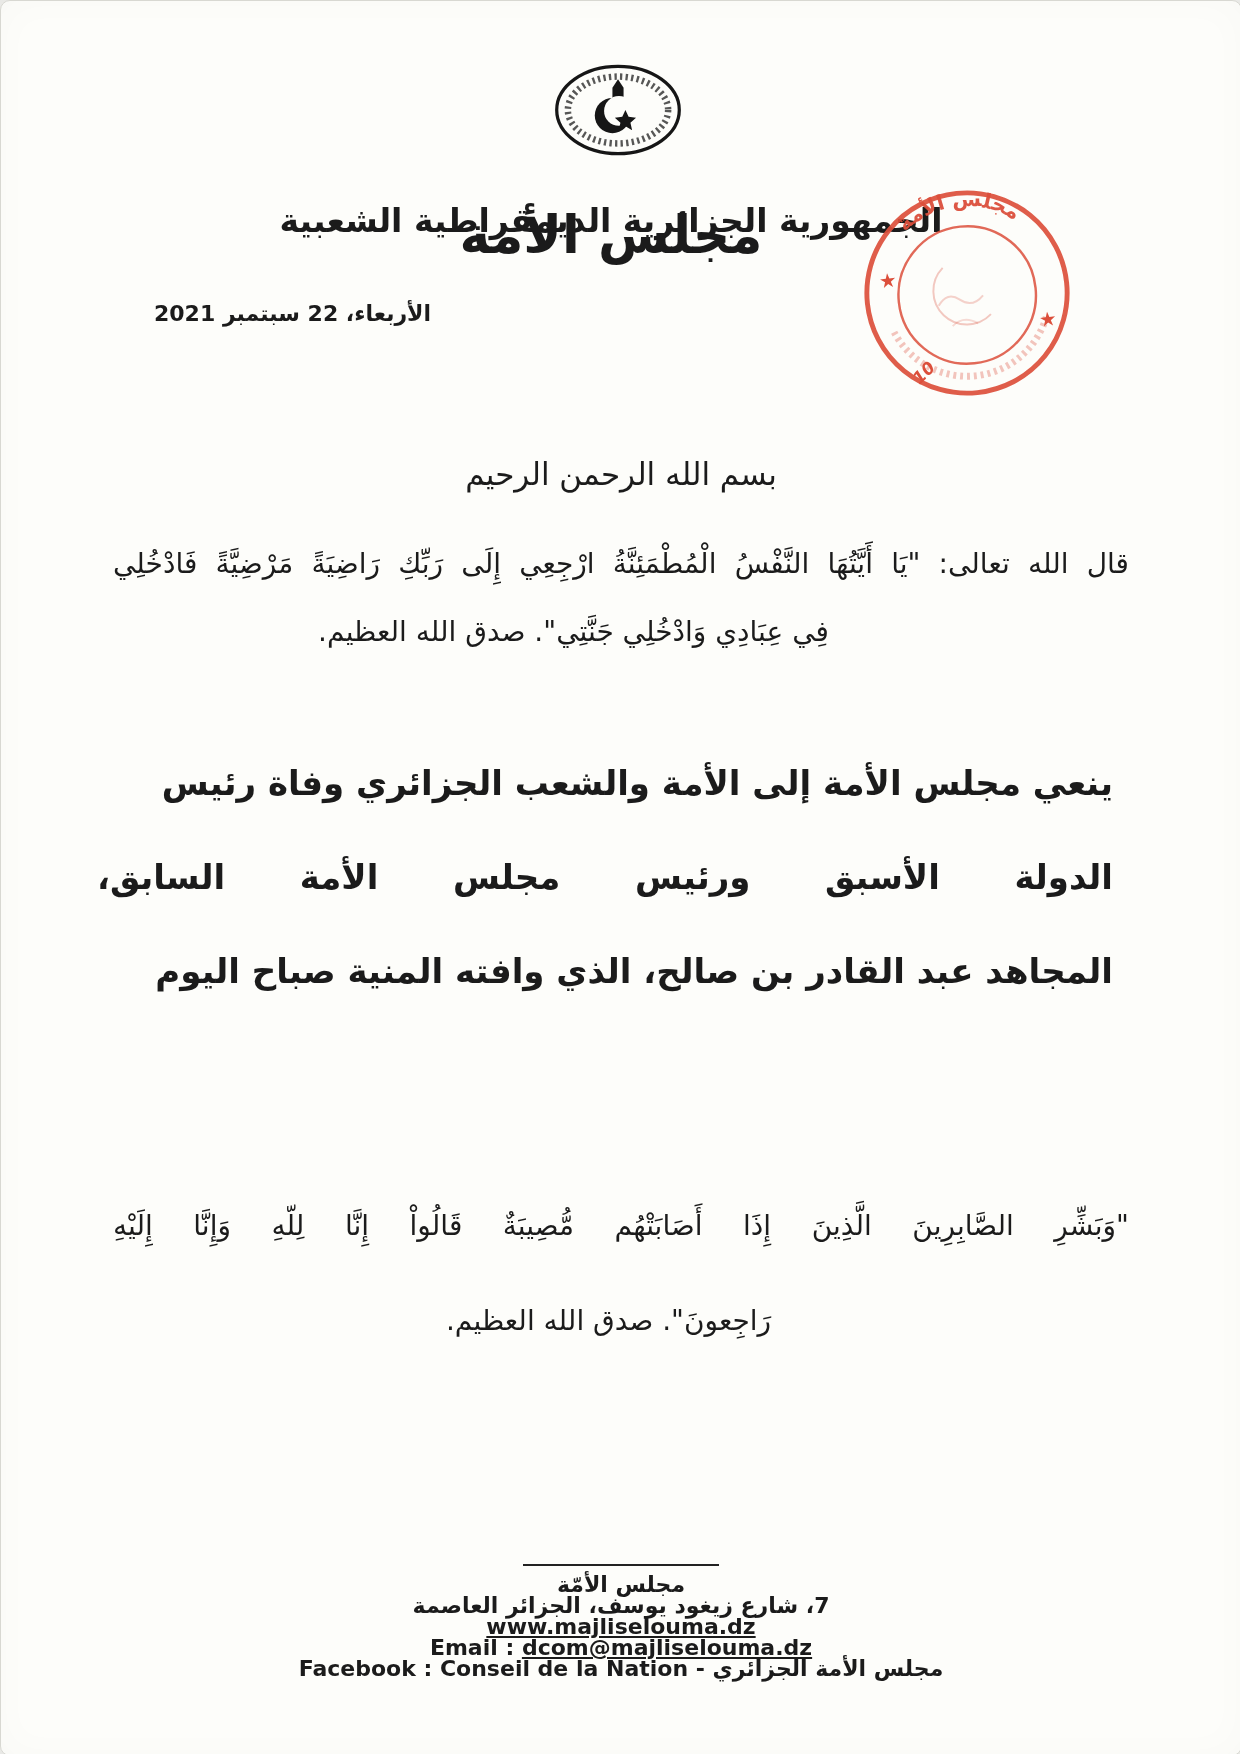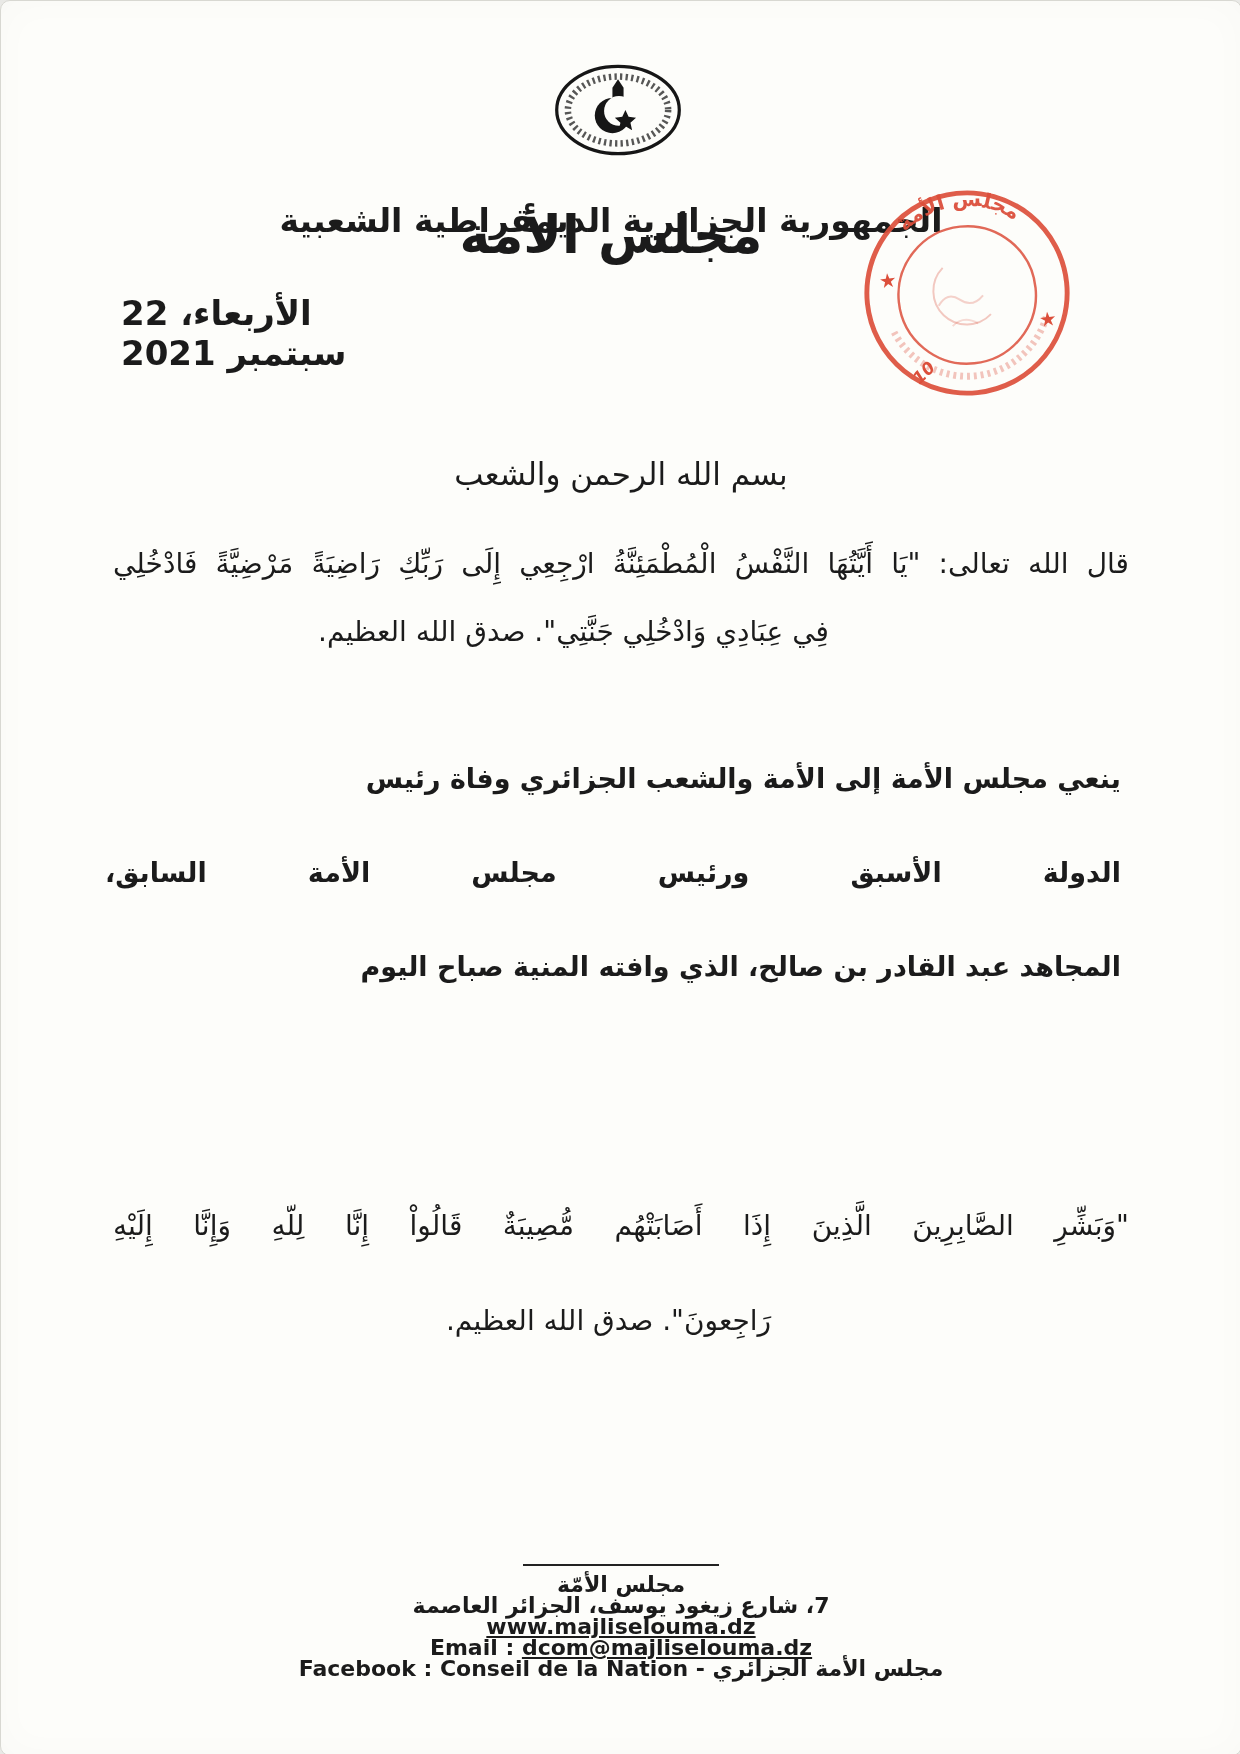--- a/index.html
+++ b/index.html
@@ -16,35 +16,35 @@
     color:#1b1b1b;
   }
   .abs{position:absolute;}
   
   .emblem{left:552px;top:60px;width:130px;height:98px;}
   .republic{left:20px;top:160px;width:1180px;text-align:center;
     font-size:33px;font-weight:bold;letter-spacing:-1px;margin-top:40px;}
   .council{left:20px;top:204px;width:1180px;text-align:center;
     font-size:52px;font-weight:bold;}
   
-  .date{left:120px;top:292px;width:310px;text-align:left;
-    font-size:34px;font-weight:bold;}
+  .date{left:120px;top:300px;width:310px;text-align:right;
+    font-size:22px;font-weight:bold;}
   
   .stamp{left:858px;top:184px;width:216px;height:216px;transform:rotate(-6deg);}
   .stamp svg{width:100%;height:100%;}
   
   .bismillah{left:0;top:455px;width:1240px;text-align:center;font-size:31px;}
   .verse{font-size:28px;line-height:1.75;}
   .v1a{left:112px;top:538px;width:1016px;}
   .v1b{left:50px;top:606px;width:1045px;text-align:center;}
   .v2a{left:112px;top:1200px;width:1016px;}
   .v2b{left:0;top:1295px;width:1215px;text-align:center;}
   .jst{text-align:justify;text-align-last:justify;}
   
-  .ann{left:104px;width:1016px;font-size:27px;font-weight:bold;
+  .ann{left:96px;width:1016px;font-size:34px;font-weight:bold;
     text-align:right;line-height:1.35;}
   .ann1{top:760px;padding-right:12px;}
   .ann2{top:854px;text-align:justify;text-align-last:justify;}
   .ann3{top:948px;}
   .ann4{top:1042px;}
   
   .footer{left:0;top:1563px;width:1240px;text-align:center;
     font-size:22px;font-weight:bold;line-height:21px;}
   .footer-rule{width:196px;margin:0 auto 8px auto;border-top:2px solid #222;}
   .f{margin:0 auto;}
@@ -84,21 +84,21 @@
       <path d="M 32 142 A 84 84 0 0 0 188 142" fill="none" stroke="#dc4f3b" stroke-width="7" stroke-dasharray="3 4" opacity="0.32"></path>
       <text x="22" y="96" font-size="20" fill="#dc4f3b">★</text>
       <text x="180" y="152" font-size="20" fill="#dc4f3b">★</text>
       <path d="M 88 82 a 34 34 0 1 0 44 52 a 30 30 0 1 1 -44 -52" fill="none" stroke="#dc4f3b" stroke-width="2" opacity="0.3"></path>
       <path d="M 80 120 q 10 -14 22 -4 q 12 10 24 -2" stroke="#dc4f3b" fill="none" opacity="0.25" stroke-width="2"></path>
       <path d="M 92 142 q 12 -10 26 0" stroke="#dc4f3b" fill="none" opacity="0.2" stroke-width="2"></path>
       <text x="52" y="198" font-size="17" font-weight="bold" font-style="italic" fill="#dc4f3b" transform="rotate(-38 52 198)">10</text>
     </svg>
   </div>
 
-  <div class="abs bismillah" dir="rtl">بسم الله الرحمن والشعب</div>
+  <div class="abs bismillah" dir="rtl">بسم الله الرحمن الرحيم</div>
   <div class="abs verse v1a jst" dir="rtl">قال الله تعالى: "يَا أَيَّتُهَا النَّفْسُ الْمُطْمَئِنَّةُ ارْجِعِي إِلَى رَبِّكِ رَاضِيَةً مَرْضِيَّةً فَادْخُلِي</div>
   <div class="abs verse v1b" dir="rtl">فِي عِبَادِي وَادْخُلِي جَنَّتِي". صدق الله العظيم.</div>
 
   <div class="abs ann ann1" dir="rtl">ينعي مجلس الأمة إلى الأمة والشعب الجزائري وفاة رئيس</div>
   <div class="abs ann ann3" dir="rtl">المجاهد عبد القادر بن صالح، الذي وافته المنية صباح اليوم</div>
   <div class="abs ann ann2" dir="rtl">الدولة الأسبق ورئيس مجلس الأمة السابق،</div>
 
   <div class="abs verse v2a jst" dir="rtl">"وَبَشِّرِ الصَّابِرِينَ الَّذِينَ إِذَا أَصَابَتْهُم مُّصِيبَةٌ قَالُواْ إِنَّا لِلّهِ وَإِنَّا إِلَيْهِ</div>
   <div class="abs verse v2b" dir="rtl">رَاجِعونَ". صدق الله العظيم.</div>
 

